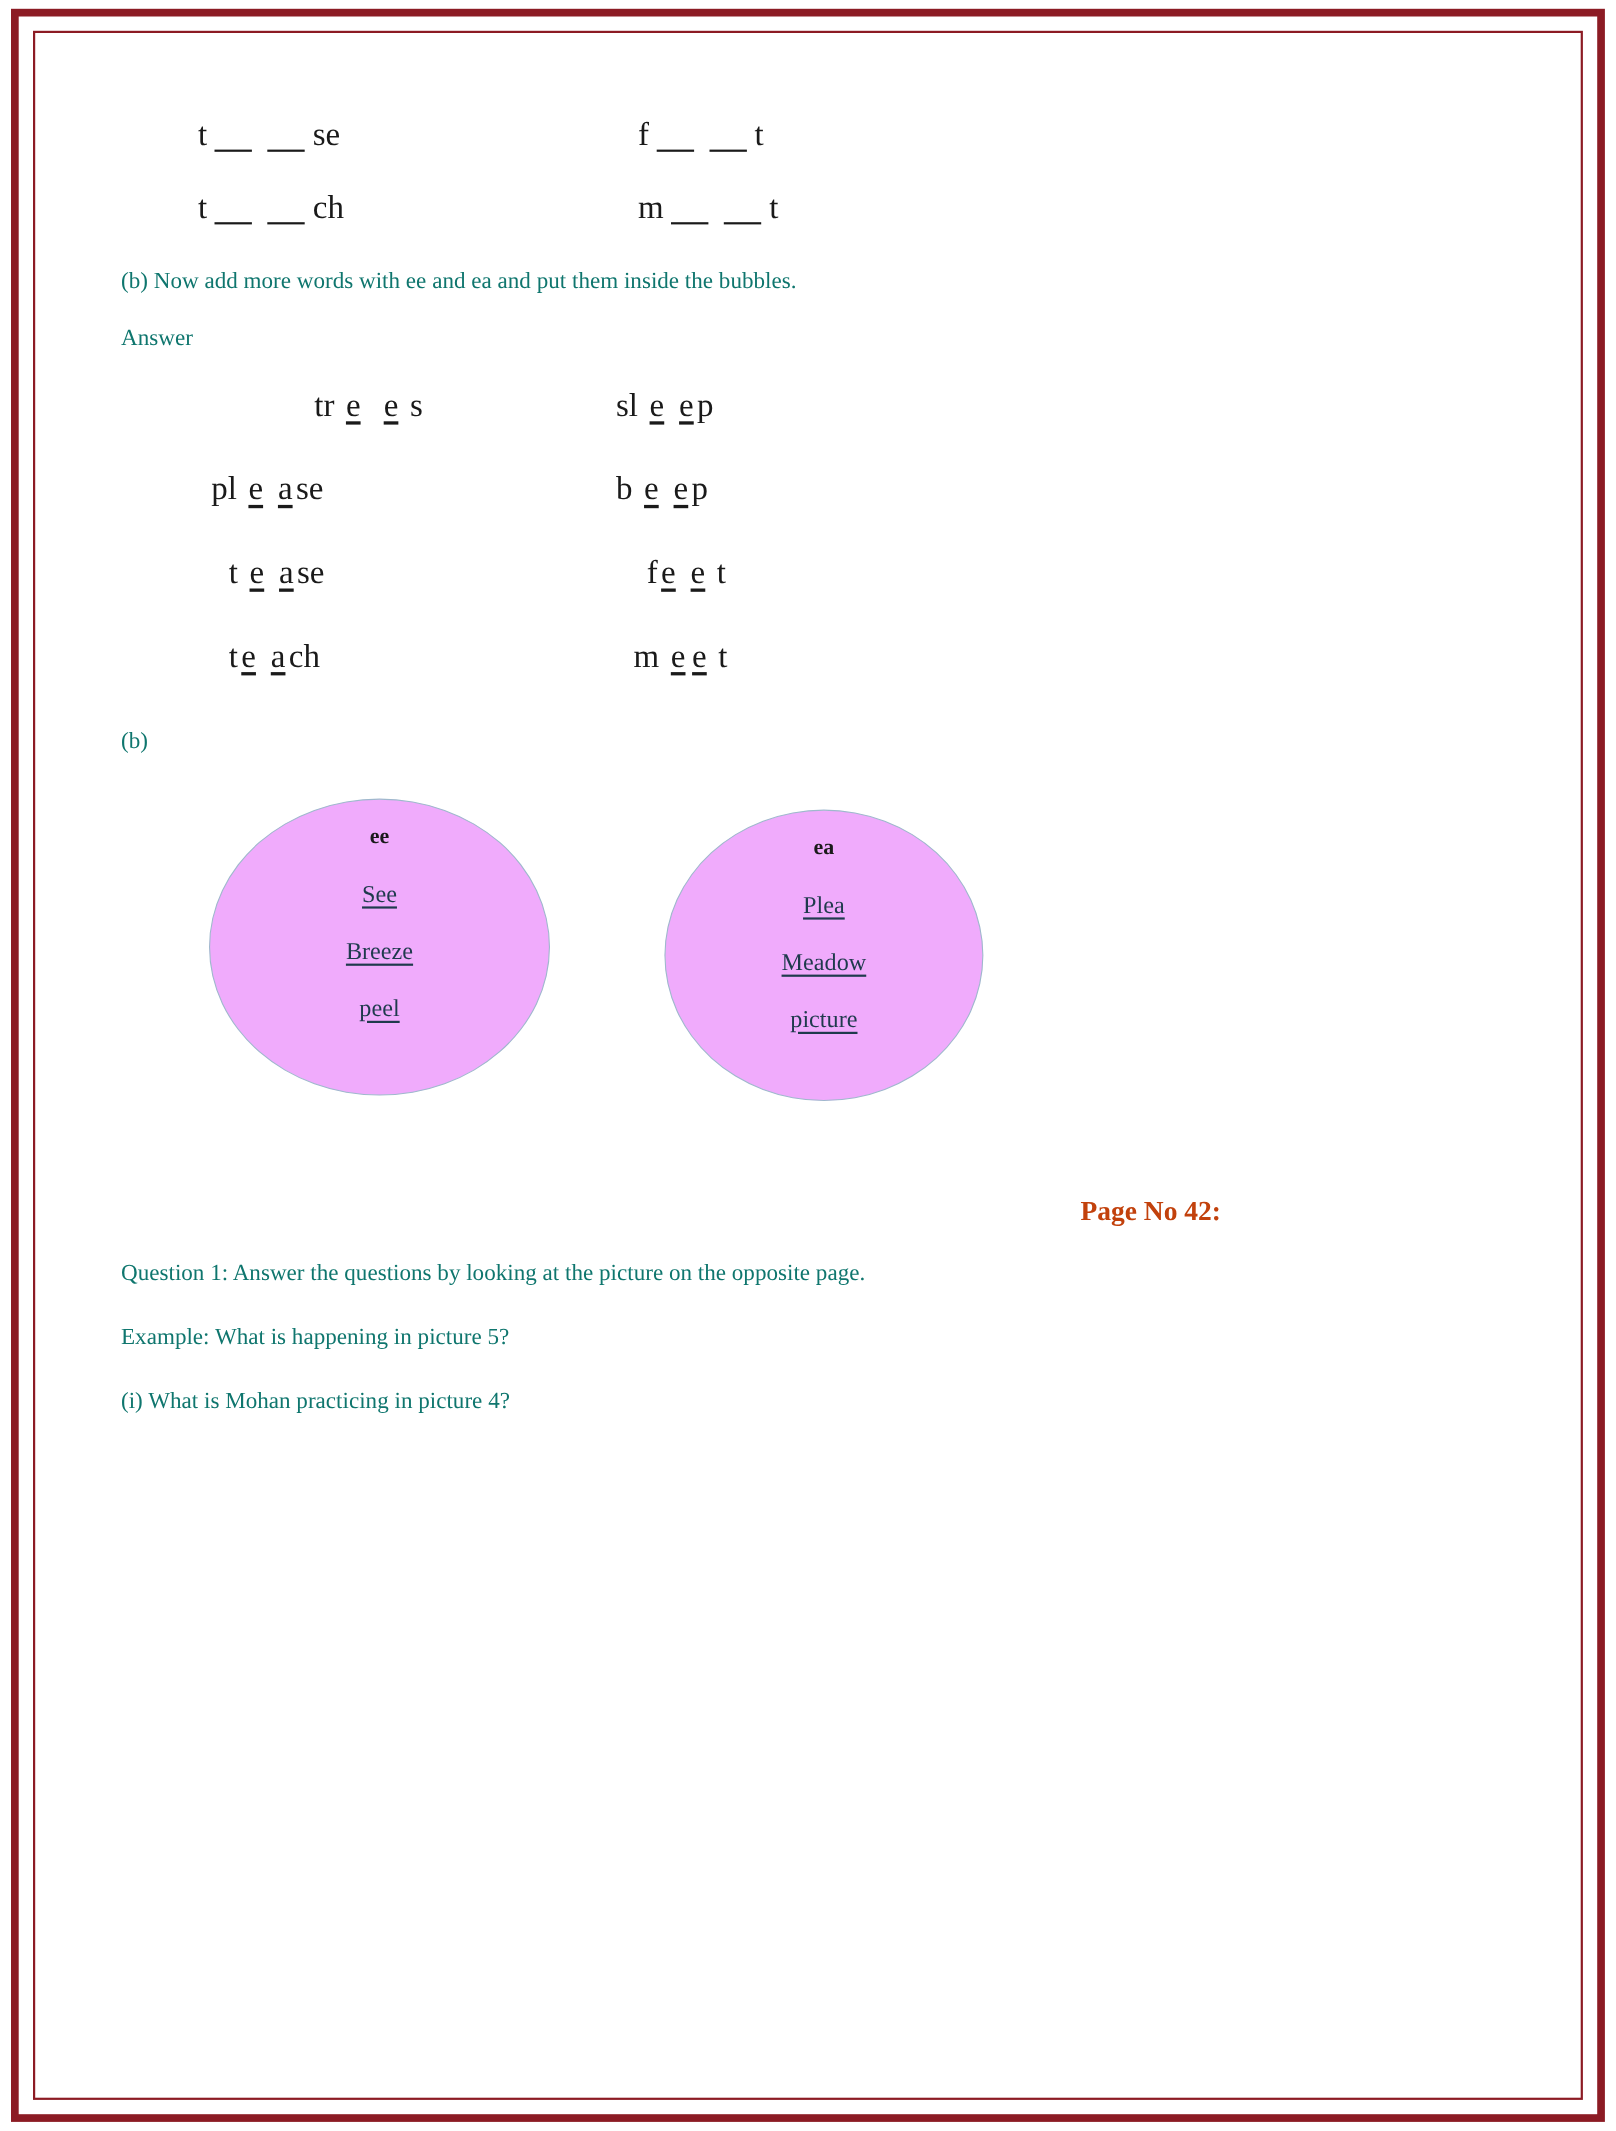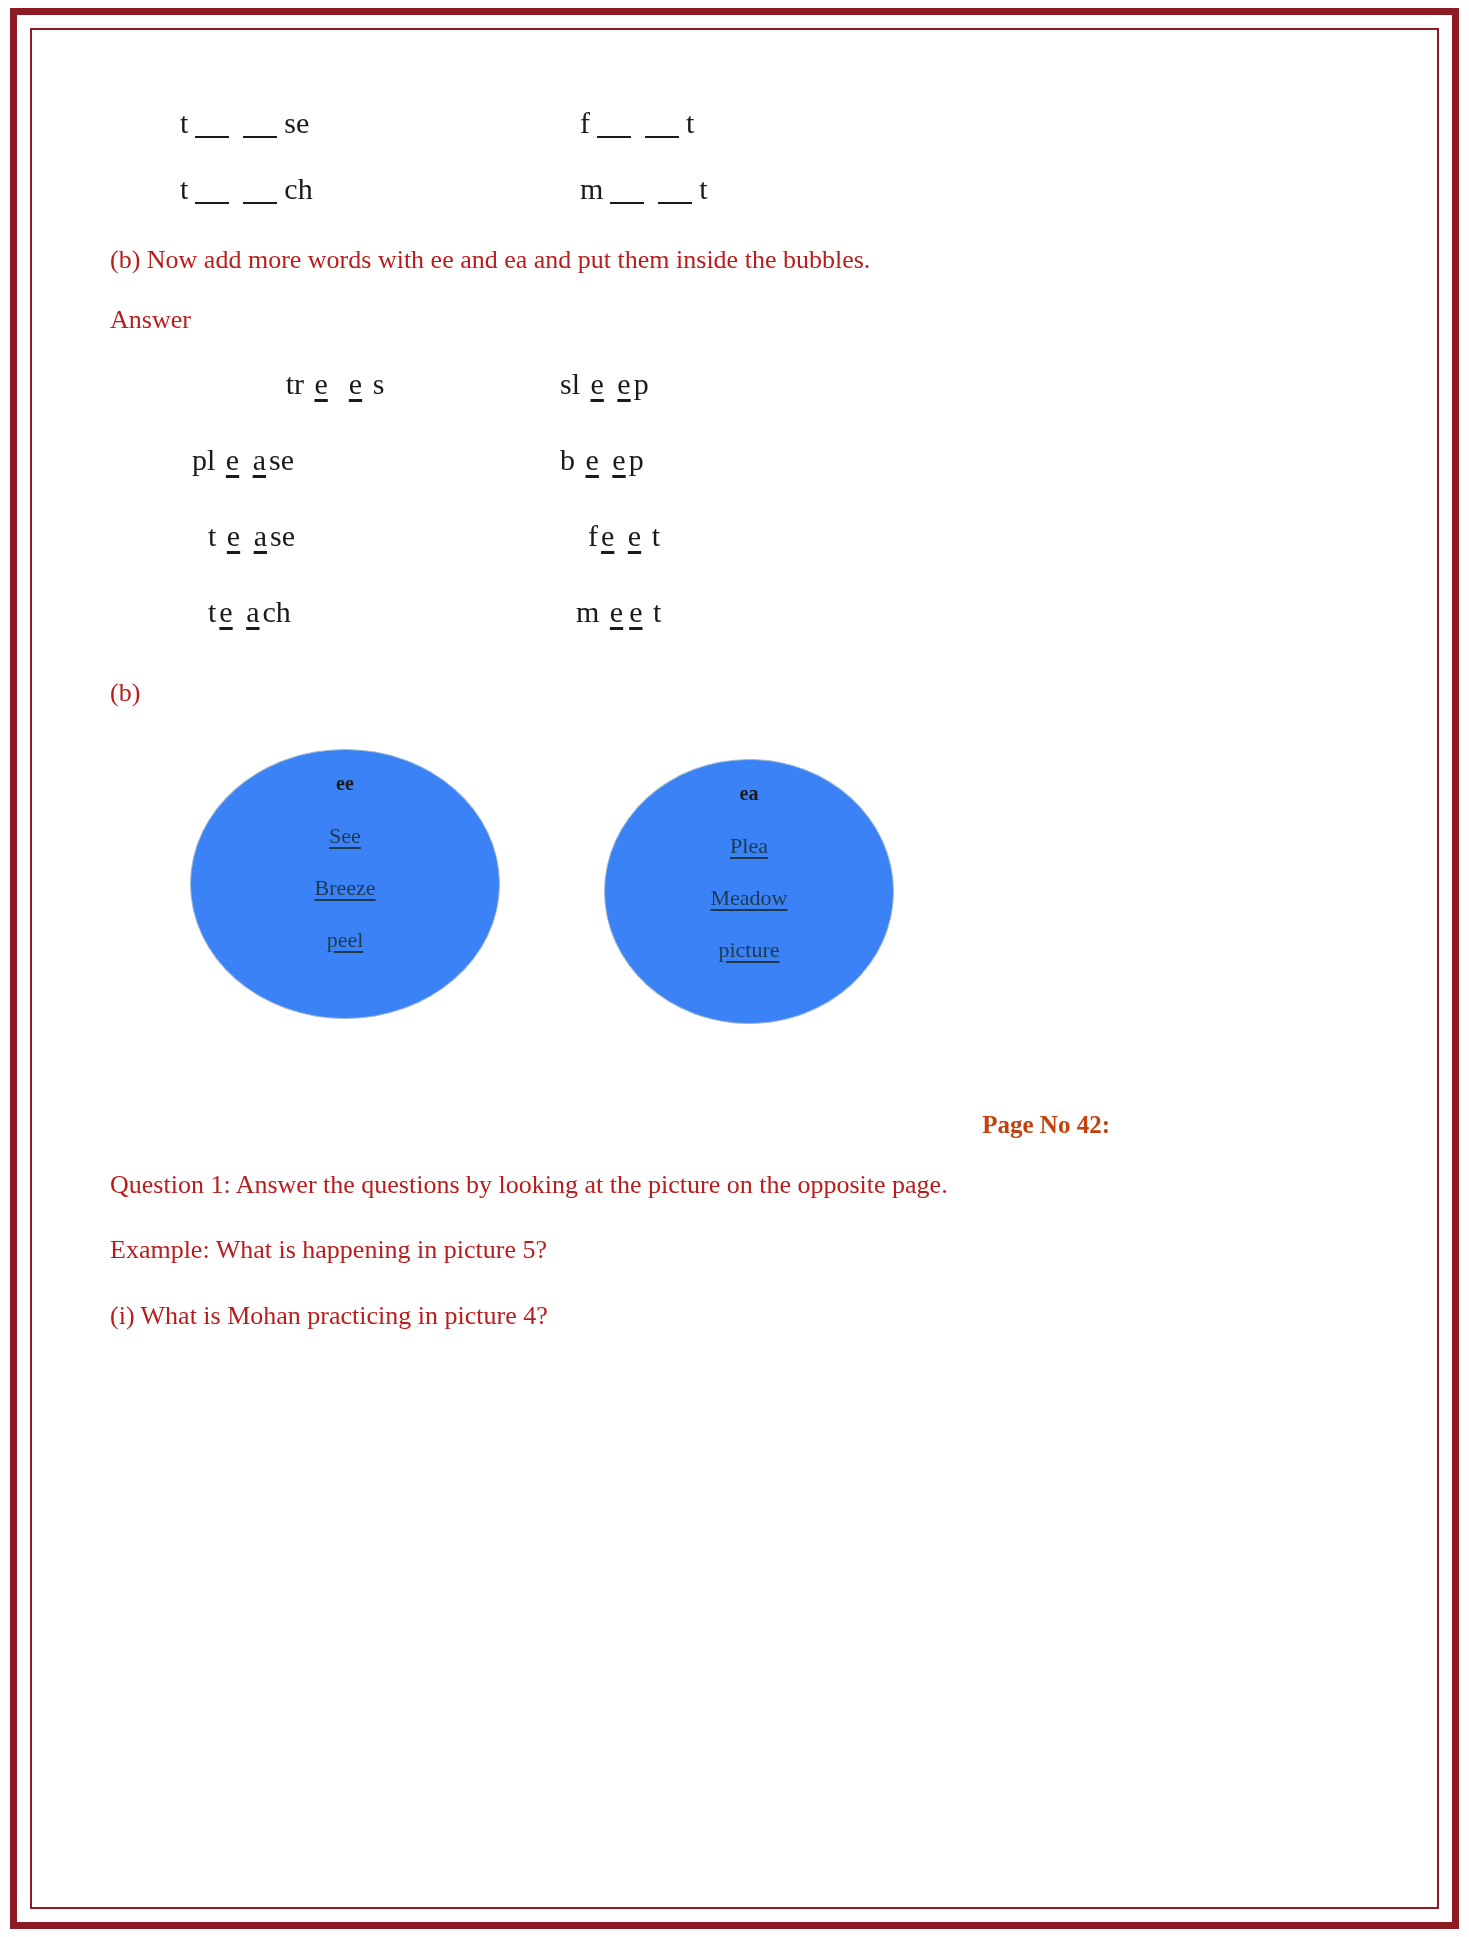--- a/index.html
+++ b/index.html
@@ -62,22 +62,22 @@
   .blk {
     display: inline-block;
     width: 34px;
     border-bottom: 2px solid #1a1a1a;
     margin: 0 7px;
     height: 22px;
   }
 
   
   .para {
-    font-size: 26px;
-    color: #b91c1c;
+    font-size: 21px;
+    color: #0f766e;
     line-height: 1.52;
     margin: 26px 0 0 0;
   }
   .para.tight { margin-top: 20px; }
   .para.justify { text-align: justify; }
   .para.italic { font-style: italic; }
   .bold { font-weight: normal; }
 
   
   .answer-rows { margin-top: 30px; }
@@ -98,21 +98,21 @@
   }
 
   
   .bubbles {
     position: relative;
     height: 300px;
     margin-top: 36px;
   }
   .bubble {
     position: absolute;
-    background: #3b82f6;
+    background: #f0abfc;
     border: 1px solid #9fb8cd;
     border-radius: 50%;
     text-align: center;
     box-sizing: border-box;
     padding-top: 22px;
   }
   .bubble.ee  { left: 80px;  top: 0;   width: 310px; height: 270px; }
   .bubble.ea  { left: 494px; top: 10px; width: 290px; height: 265px; }
   .bubble-title {
     font-size: 20px;

